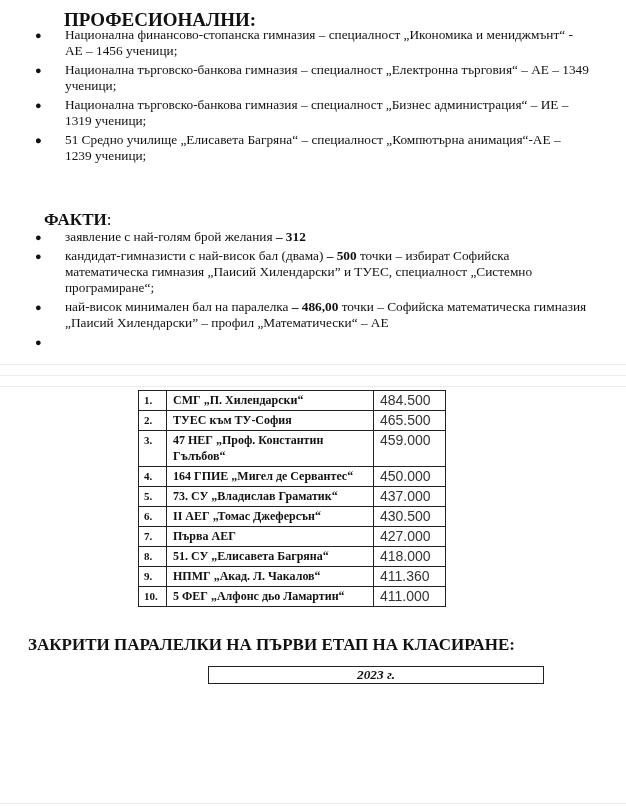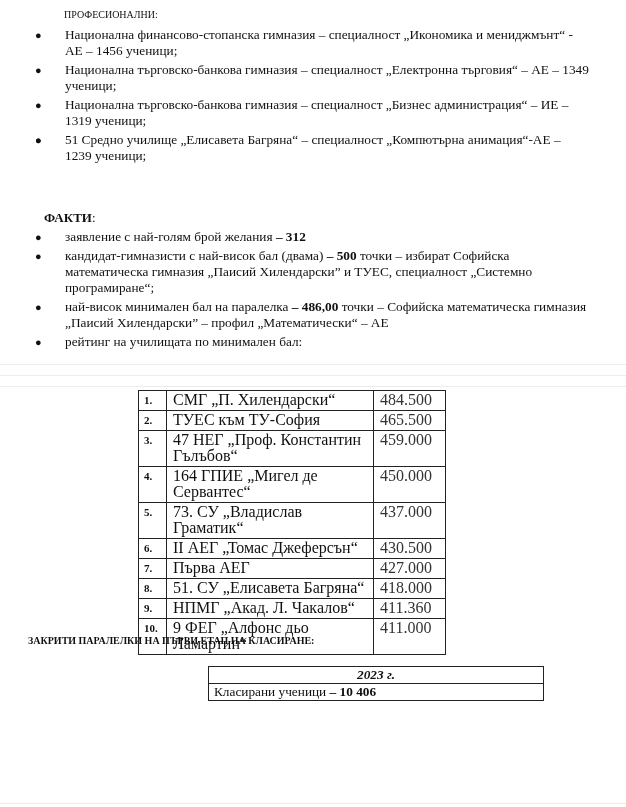--- a/index.html
+++ b/index.html
@@ -1,36 +1,36 @@
 <!DOCTYPE html>
 <html><head>
 <meta charset="utf-8">
 <style>
   html, body { margin: 0; padding: 0; background: #ffffff; }
   body {
     width: 626px; height: 807px; position: relative; overflow: hidden;
     font-family: "Liberation Serif", serif; color: #111; font-size: 13px;
   }
   .abs { position: absolute; }
-  .h-prof { left: 64px; top: 9px; font-weight: normal; font-size: 10px; }
+  .h-prof { left: 64px; top: 9px; font-weight: bold; font-size: 19px; }
   .list { position: absolute; left: 30px; width: 560px; margin: 0; padding: 0; list-style: none; }
   .list li { position: relative; padding-left: 35px; line-height: 16px; margin-bottom: 3px; font-size: 13.3px; }
   .list li .bullet { position: absolute; left: 5px; top: 0; font-size: 11px; }
   .list-prof { top: 27px; }
   .list-facts { top: 229px; }
-  .h-facts { left: 44px; top: 210px; font-size: 13px; }
+  .h-facts { left: 44px; top: 210px; font-size: 17px; }
   .h-facts b { font-weight: bold; }
   .pb { position: absolute; left: 0; width: 626px; height: 1px; background: #ececec; }
   table { border-collapse: collapse; position: absolute; }
   .rank { left: 138px; top: 390px; width: 308px; }
   .rank td { border: 1px solid #222; vertical-align: top; padding: 1px 6px 2px 6px; line-height: 16px; }
   .rank td.n { width: 17px; font-weight: bold; font-size: 11px; padding-left: 5px; padding-right: 5px; }
-  .rank td.s { width: 194px; font-size: 16px; }
-  .rank td.v { font-family: Liberation Serif, serif; font-size: 16px; color: #333; padding-left: 6px; }
-  .h-closed { left: 28px; top: 635px; font-weight: bold; font-size: 10px; }
+  .rank td.s { width: 194px; font-size: 12px; font-weight: bold; }
+  .rank td.v { font-family: Liberation Sans, sans-serif; font-size: 14px; color: #333; padding-left: 6px; }
+  .h-closed { left: 28px; top: 635px; font-weight: bold; font-size: 17px; }
   .closed { left: 208px; top: 666px; width: 336px; }
   .closed td { border: 1px solid #222; padding: 0 5px; line-height: 16px; font-size: 13.3px; }
   .closed td.yr { text-align: center; font-weight: bold; font-style: italic; }
 </style>
 </head>
 <body>
 
 <div class="abs h-prof">ПРОФЕСИОНАЛНИ:</div>
 <ul class="list list-prof">
   <li><span class="bullet">●</span><span>Национална финансово-стопанска гимназия –  специалност „Икономика и мениджмънт“ - АЕ – 1456 ученици;</span></li>
@@ -38,21 +38,21 @@
   <li><span class="bullet">●</span><span>Национална търговско-банкова гимназия – специалност „Бизнес администрация“ – ИЕ – 1319 ученици;</span></li>
   <li><span class="bullet">●</span></li>
   <li><span class="bullet">●</span><span>51 Средно училище „Елисавета Багряна“ – специалност „Компютърна анимация“-АЕ – 1239 ученици;</span></li>
 </ul>
 
 <div class="abs h-facts"><b>ФАКТИ</b><span>:</span></div>
 <ul class="list list-facts">
   <li><span class="bullet">●</span><span>заявление с най-голям брой желания </span><b>– 312</b><span></span></li>
   <li><span class="bullet">●</span><span>кандидат-гимназисти с най-висок бал (двама) </span><b>– 500</b><span> точки –  избират Софийска математическа гимназия „Паисий Хилендарски” и ТУЕС, специалност „Системно програмиране“;</span></li>
   <li><span class="bullet">●</span><span>най-висок минимален бал на паралелка </span><b>– 486,00</b><span> точки – Софийска математическа гимназия „Паисий Хилендарски” – профил „Математически“ – АЕ</span></li>
-  <li><span class="bullet">●</span><span>рейтинг на училищата по минимален бал:</span><b></b><span></span></li>
+  <li><span class="bullet">●</span><b></b><span></span></li>
 </ul>
 
 <div class="pb" style="top:364px"></div>
 <div class="pb" style="top:375px"></div>
 <div class="pb" style="top:386px"></div>
 
 <table class="rank">
   <tbody id="rank-body">
       <tr>
         <td class="n">1.</td>
@@ -94,31 +94,28 @@
         <td class="s">51. СУ „Елисавета Багряна“</td>
         <td class="v">418.000</td>
       </tr>
       <tr>
         <td class="n">9.</td>
         <td class="s">НПМГ „Акад. Л. Чакалов“</td>
         <td class="v">411.360</td>
       </tr>
       <tr>
         <td class="n">10.</td>
-        <td class="s">9 ФЕГ  „Алфонс дьо Ламартин“</td>
+        <td class="s">5 ФЕГ  „Алфонс дьо Ламартин“</td>
         <td class="v">411.000</td>
       </tr>
     </tbody>
 </table>
 
 <div class="abs h-closed">ЗАКРИТИ ПАРАЛЕЛКИ НА ПЪРВИ ЕТАП НА КЛАСИРАНЕ:</div>
 <table class="closed">
   <tbody>
     <tr>
         <td class="yr">2023 г.</td>
       </tr>
-    <tr>
-        <td><span>Класирани ученици </span><b>– 10 406</b><span></span></td>
-      </tr>
   </tbody>
 </table>
 
 <div class="pb" style="top:803px"></div>
 
 </body></html>

